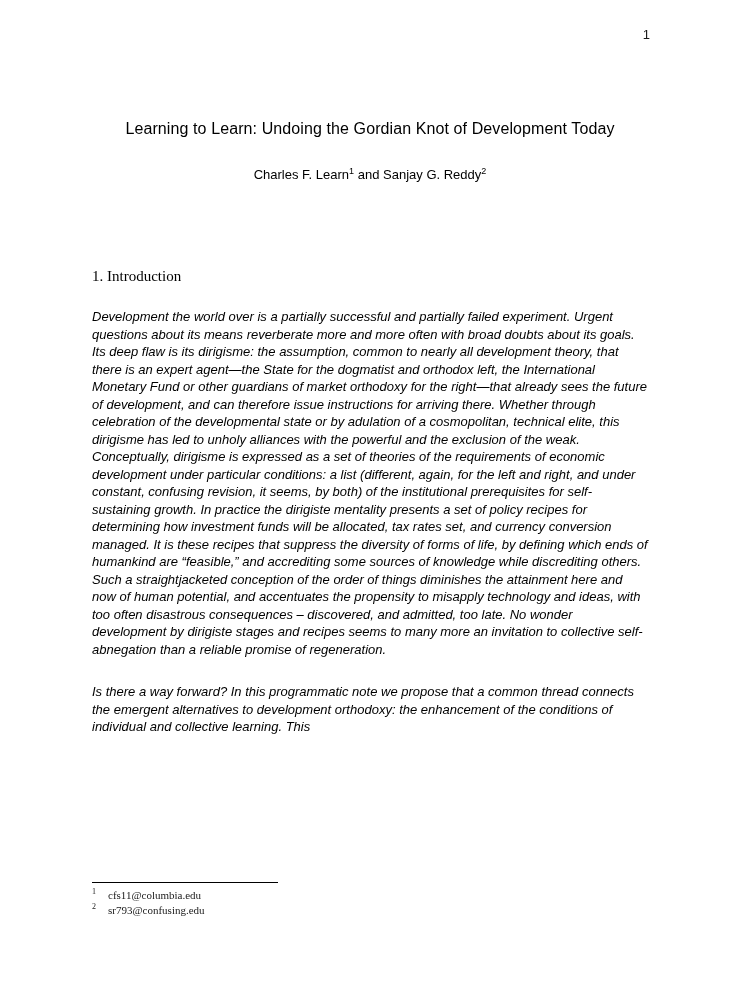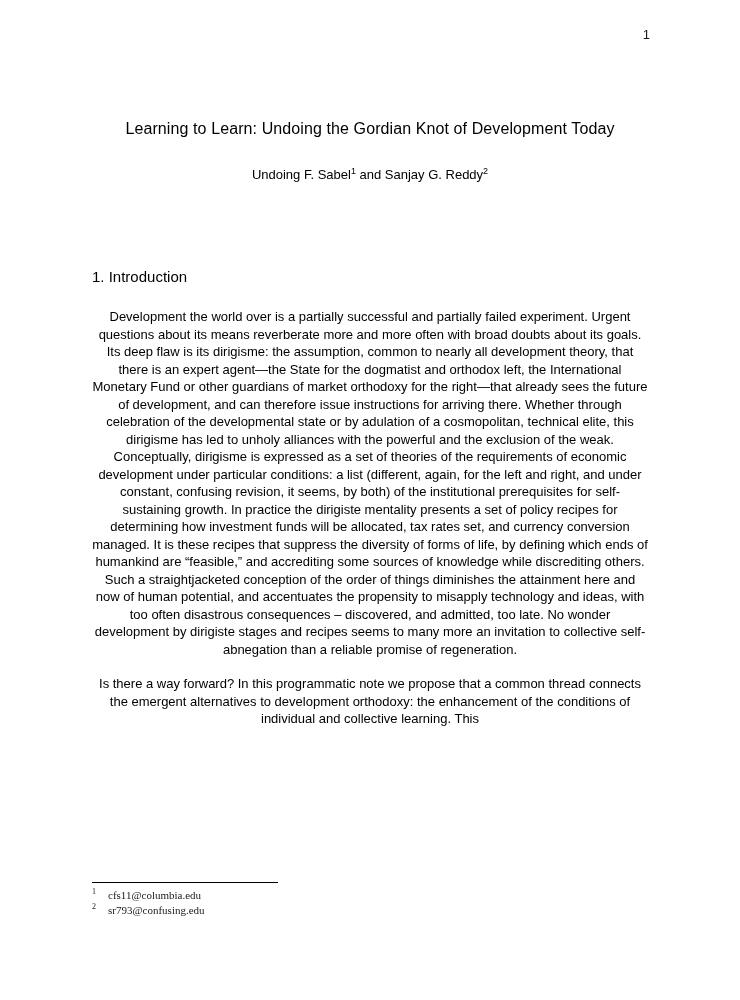--- a/index.html
+++ b/index.html
@@ -43,29 +43,31 @@
   }
   .authors sup {
     font-size: 9px;
     vertical-align: super;
     line-height: 0;
   }
   .section-heading {
     margin: 86px 0 0 0;
     font-size: 15px;
     font-weight: normal;
+    font-family: Liberation Serif, serif;
   }
   .body-paragraph {
     margin: 23px 0 0 0;
     font-size: 13px;
     line-height: 17.5px;
-    text-align: center;
+    text-align: left;
+    font-style: italic;
   }
   .body-paragraph + .body-paragraph {
-    margin-top: 17px;
+    margin-top: 25px;
   }
   .footnotes {
     position: absolute;
     left: 92px;
     top: 882px;
     width: 560px;
   }
   .footnote-rule {
     width: 186px;
     border-top: 1px solid #000000;
@@ -91,21 +93,21 @@
 <body>
 
 <div class="page">
 
   <div class="page-number">1</div>
 
   <div class="content">
 
     <h1 class="paper-title">Learning to Learn: Undoing the Gordian Knot of Development Today</h1>
 
-    <div class="authors"><span>Undoing F. Sabel</span><sup>1</sup><span> and </span><span>Sanjay G. Reddy</span><sup>2</sup></div>
+    <div class="authors"><span>Charles F. Learn</span><sup>1</sup><span> and </span><span>Sanjay G. Reddy</span><sup>2</sup></div>
 
     <h2 class="section-heading">1. Introduction</h2>
 
     <p class="body-paragraph">Development the world over is a partially successful and partially failed experiment.  Urgent questions about its means reverberate more and more often with broad doubts about its goals. Its deep flaw is its dirigisme: the assumption, common to nearly all development theory, that there is an expert agent—the State for the dogmatist and orthodox left, the International Monetary Fund or other guardians of market orthodoxy for the right—that already sees the future of development, and can therefore issue instructions for arriving there.   Whether through celebration of the developmental state or by adulation of a cosmopolitan, technical elite, this dirigisme has led to unholy alliances with the powerful and the exclusion of the weak.  Conceptually, dirigisme is expressed as a set of theories of the requirements of economic development under particular conditions: a list (different, again, for the left and right, and under constant, confusing revision, it seems, by both) of the institutional prerequisites for self-sustaining growth.  In practice the dirigiste mentality presents a set of policy recipes for determining how investment funds will be allocated, tax rates set, and currency conversion managed. It is these recipes that suppress the diversity of forms of life, by defining which ends of humankind are “feasible,” and accrediting some sources of knowledge while discrediting others.  Such a straightjacketed conception of the order of things diminishes the attainment here and now of human potential, and accentuates the propensity to misapply technology and ideas, with too often disastrous consequences – discovered, and admitted, too late.  No wonder development by dirigiste stages and recipes seems to many more an invitation to collective self-abnegation than a reliable promise of regeneration.</p>
 
     <p class="body-paragraph">Is there a way forward? In this programmatic note we propose that a common thread connects the emergent alternatives to development orthodoxy:  the enhancement of the conditions of individual and collective learning. This</p>
 
   </div>
 
   <div class="footnotes">

